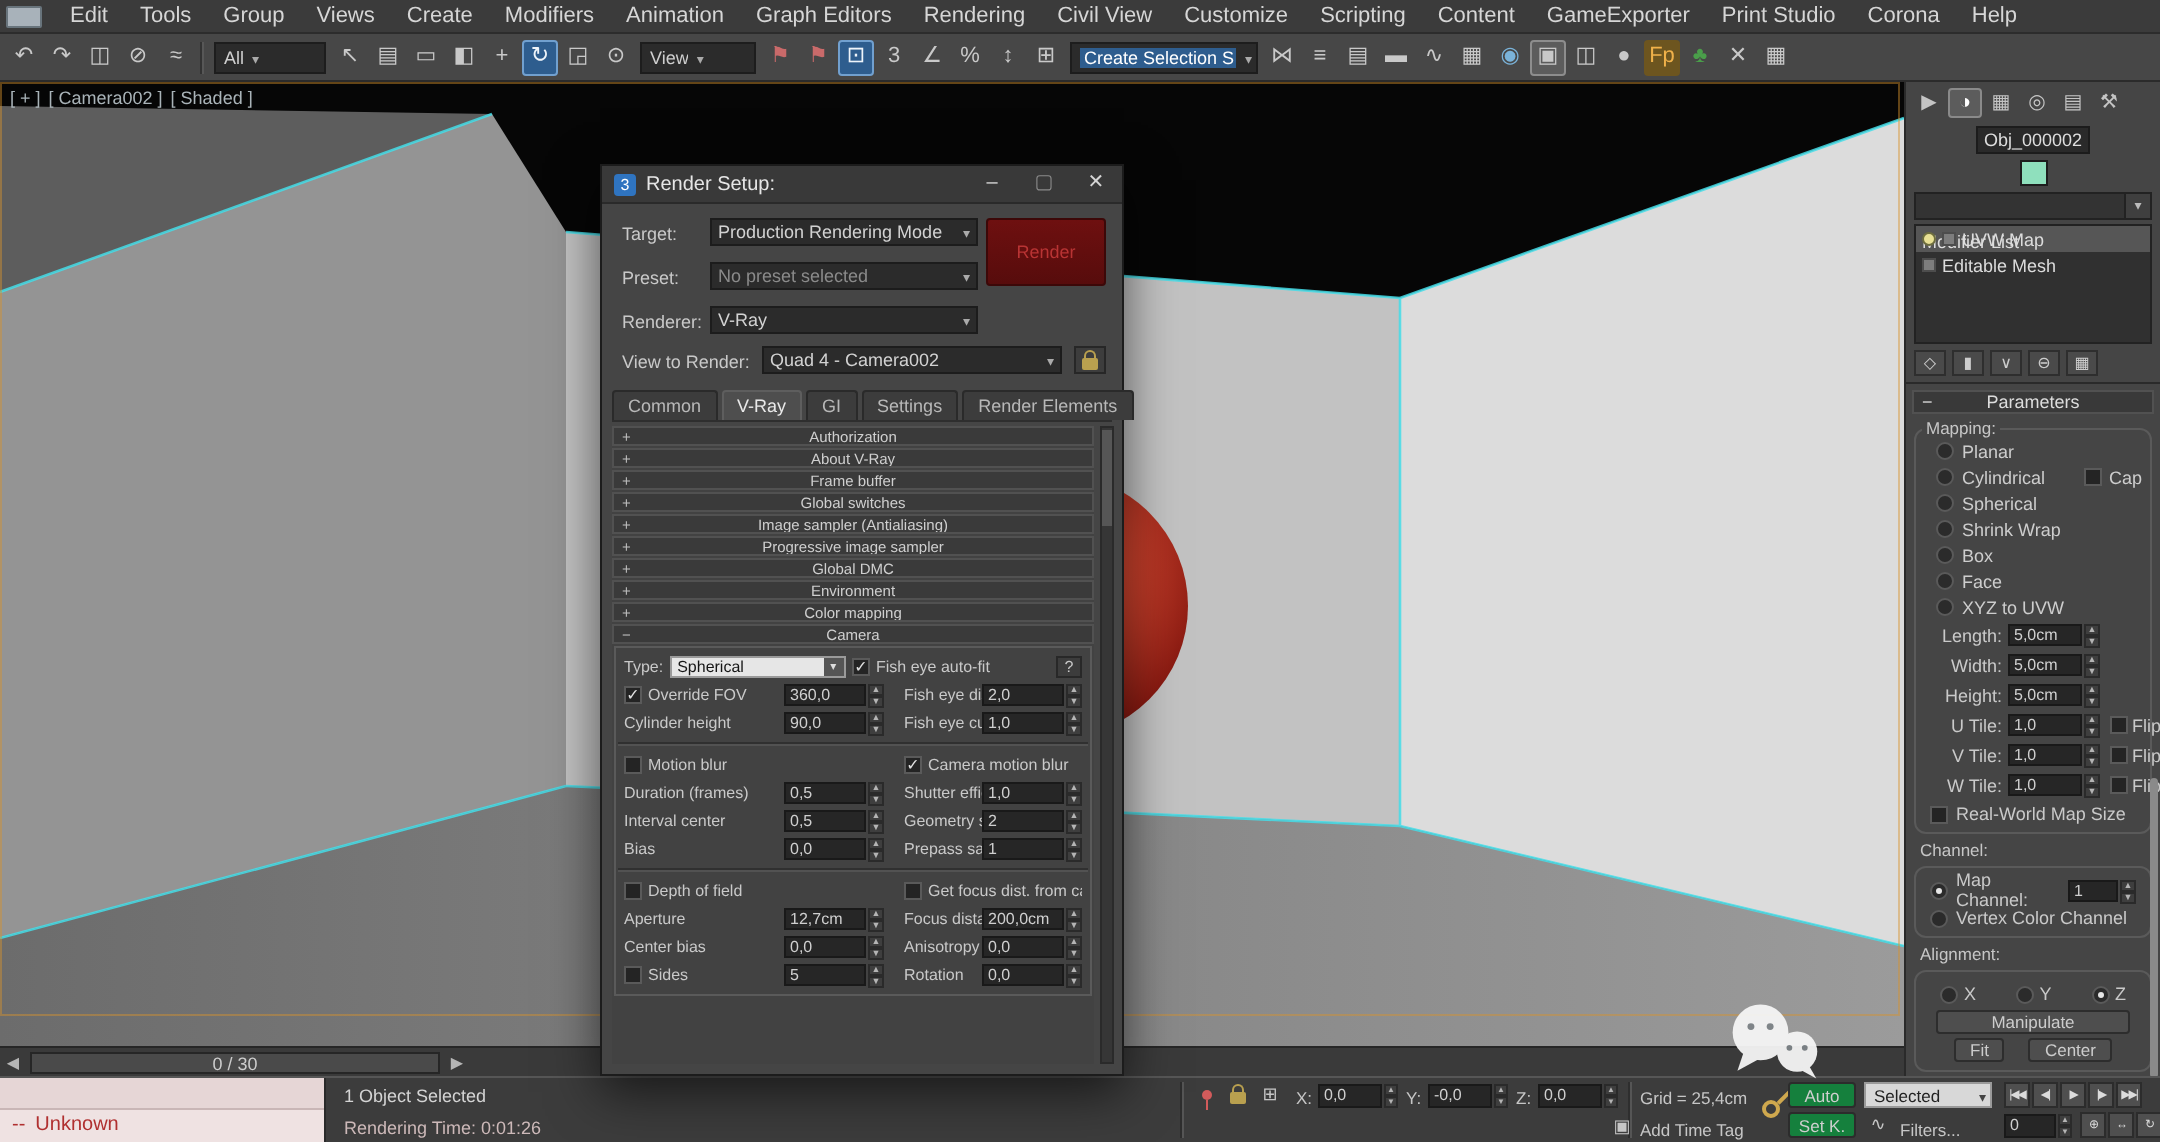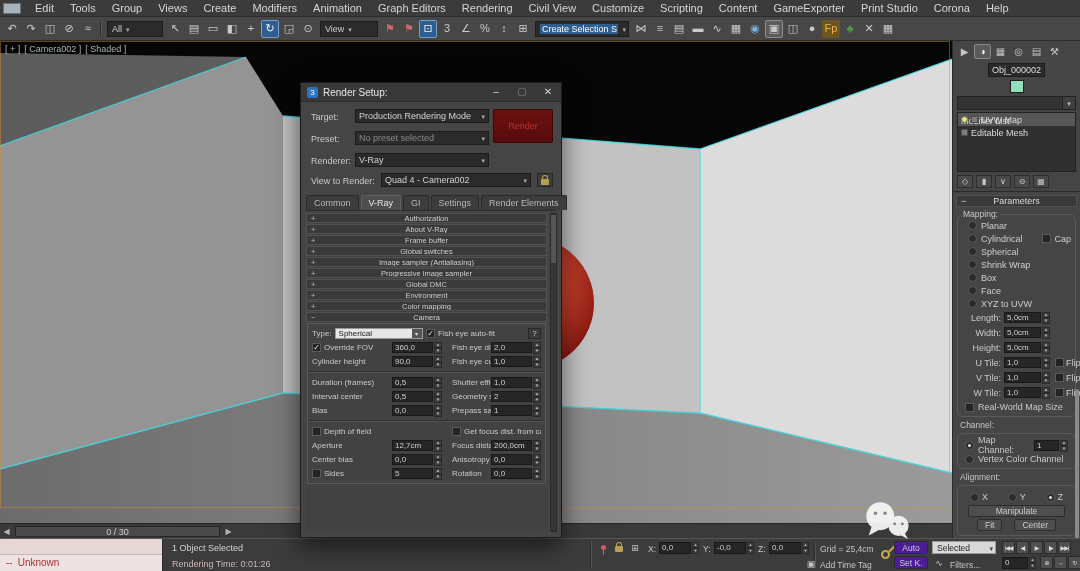--- a/index.html
+++ b/index.html
@@ -147,21 +147,21 @@
         color:#c6c6c6;font-size:9px;}
   .ipin{width:5px;height:5px;background:#d25b5b;border-radius:50%;position:relative;}
   .ipin::after{content:"";position:absolute;left:2px;top:5px;width:1px;height:5px;background:#d25b5b;}
   .ikey{width:9px;height:9px;border:2px solid #cfa84e;border-radius:50%;position:relative;transform:rotate(-45deg);}
   .ikey::after{content:"";position:absolute;left:7px;top:2px;width:9px;height:2px;background:#cfa84e;}
   .slab{position:absolute;top:5px;font-size:8.5px;}
   .sfld{position:absolute;top:3px;display:flex;width:40px;height:12px;}
   .sfld .v{flex:1;background:#262626;border:1px solid #191919;color:#cfcfcf;font-size:8px;line-height:10px;padding:0 2px;}
   .sfld .sp{width:7px;display:flex;flex-direction:column;margin-left:1px;}
   .sfld .sp i{flex:1;background:#3e3e3e;border:1px solid #2a2a2a;font-style:normal;font-size:4px;line-height:3.5px;color:#b5b5b5;text-align:center;}
-  .sbtn{position:absolute;height:13px;background:#4c1d95;border:1px solid #2c2c2c;border-radius:2px;
+  .sbtn{position:absolute;height:13px;background:#15803d;border:1px solid #2c2c2c;border-radius:2px;
         color:#cfcfcf;font-size:8.5px;line-height:12px;text-align:center;}
   .sdd{position:absolute;height:13px;background:#d8d8d8;border:1px solid #9a9a9a;color:#222;
        display:flex;align-items:center;font-size:8.5px;padding:0 2px 0 4px;}
   .sdd .val{flex:1;}
   .sdd .arr::after{color:#444;}
   .pbhost{position:absolute;display:flex;gap:1px;}
   .pbk{width:13px;height:13px;background:#4f4f4f;border:1px solid #2c2c2c;color:#dcdcdc;font-size:6px;
        display:flex;align-items:center;justify-content:center;letter-spacing:-1px;}
   .vsep{position:absolute;top:2px;bottom:2px;width:1px;background:#2e2e2e;box-shadow:1px 0 0 #555;}
   
@@ -719,20 +719,31 @@
               <span class="v">1,0</span>
               <span class="sp">
                 <i class="u"></i>
                 <i class="d"></i>
               </span>
             </span>
         </div>
         <div class="csep"></div>
         <div class="crow">
           <span class="cl">
+            <span class="cb"></span>
+            <span>Motion blur</span>
+          </span>
+          <span style="width:50px"></span>
+          <span class="cr">
+            <span class="cb on"></span>
+            <span>Camera motion blur</span>
+          </span>
+        </div>
+        <div class="crow">
+          <span class="cl">
               <span>Duration (frames)</span>
             </span>
           <span class="fld">
               <span class="v">0,5</span>
               <span class="sp">
                 <i class="u"></i>
                 <i class="d"></i>
               </span>
             </span>
           <span class="cr">

